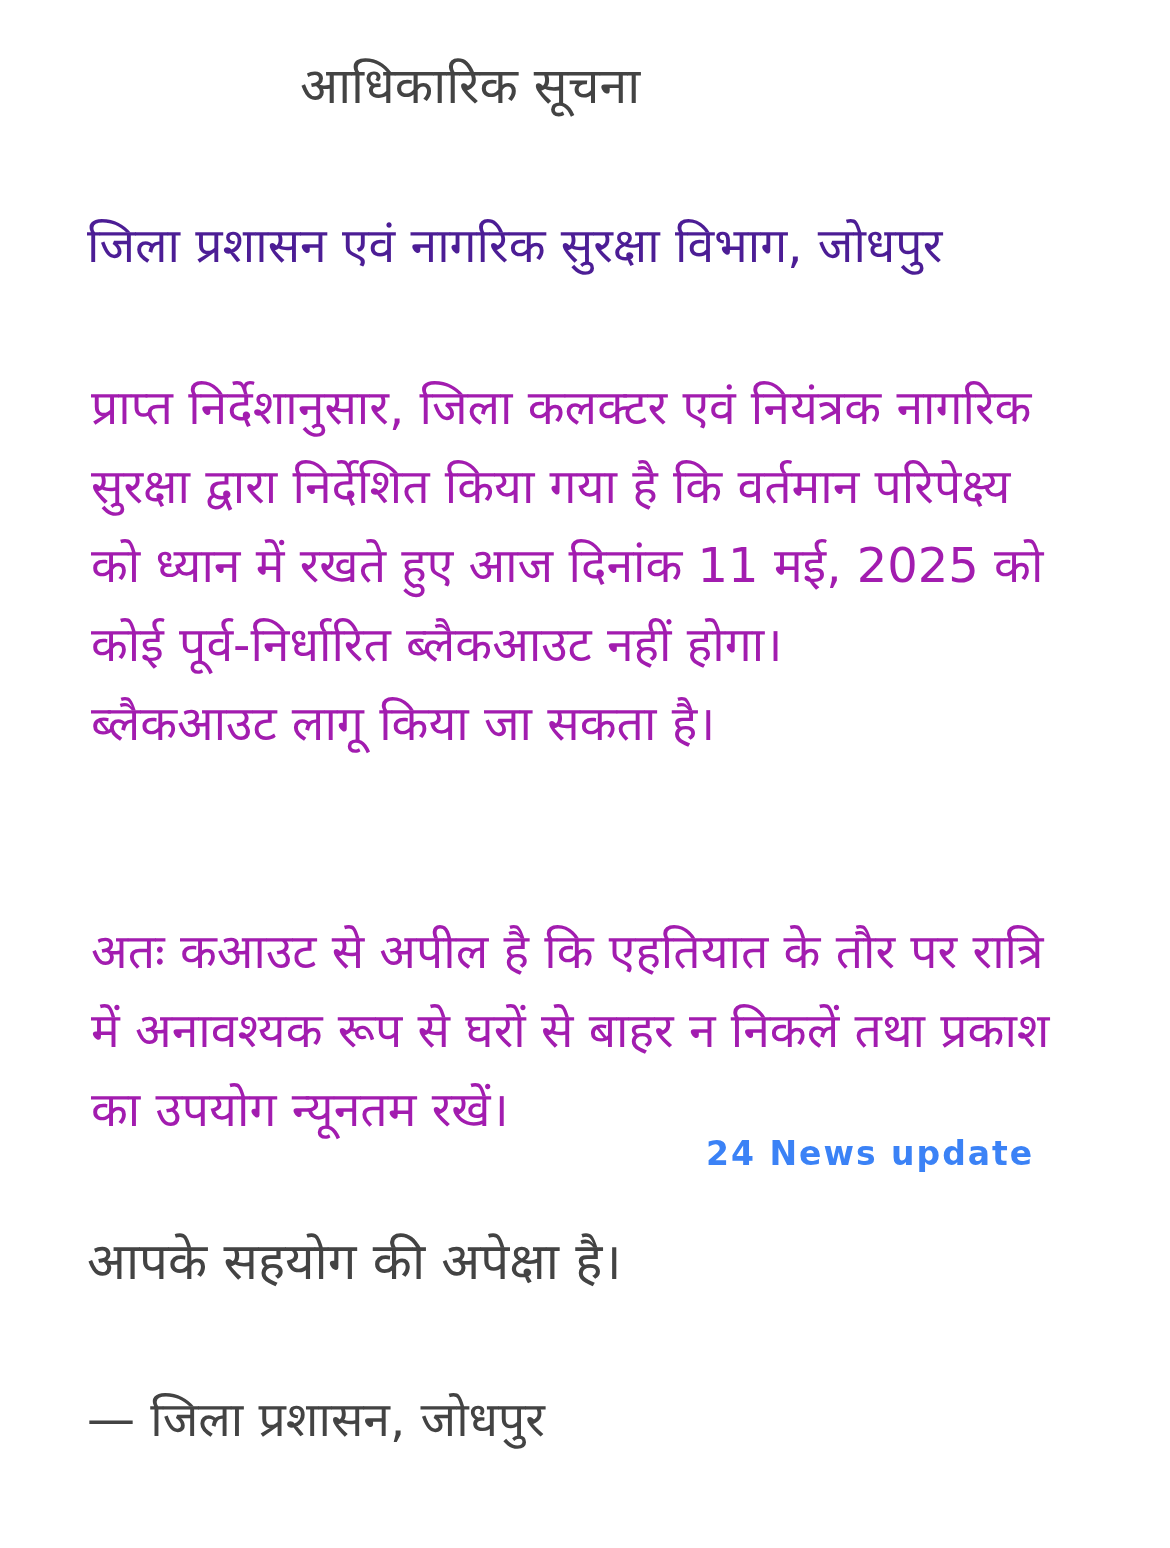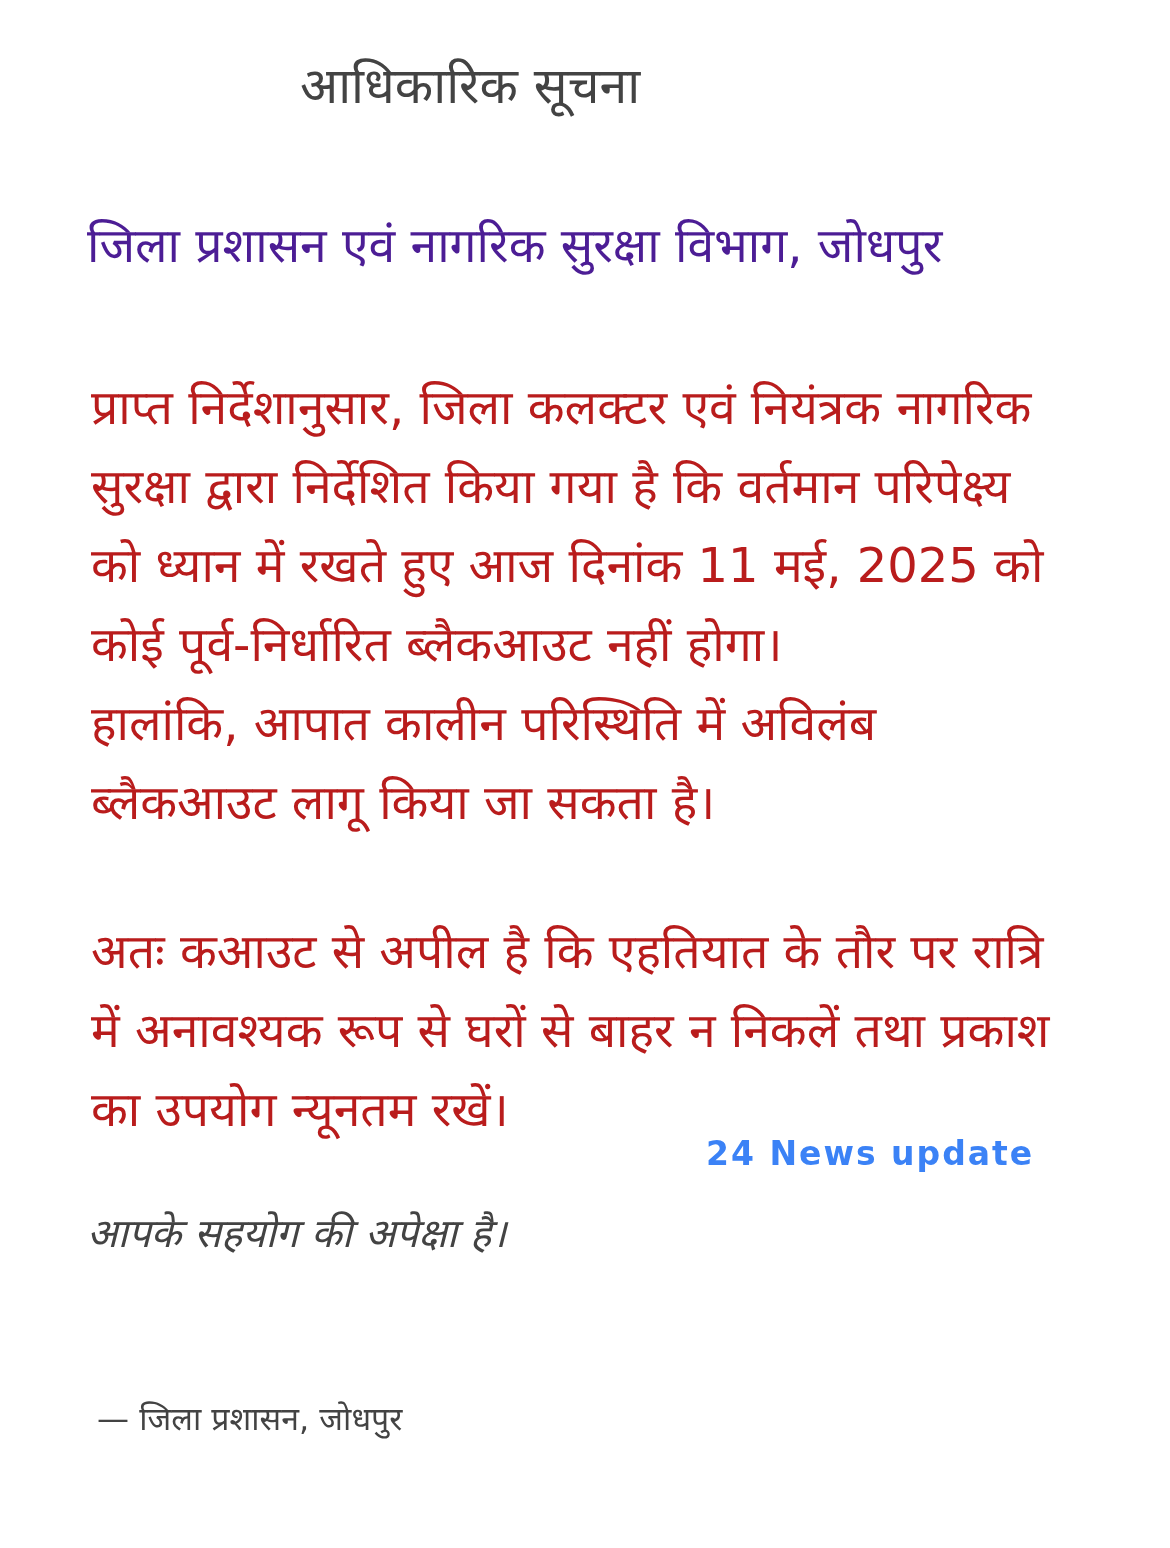--- a/index.html
+++ b/index.html
@@ -31,48 +31,46 @@
     left: 75px;
     top: 196px;
     font-size: 48px;
     line-height: 74px;
     color: #4c1d95;
     white-space: nowrap;
   }
   .para {
     position: absolute;
     left: 75px;
-    color: #b91c1c;
+    color: #a21caf;
     font-size: 48px;
   }
   .para .line {
     display: block;
     height: 79px;
     line-height: 79px;
     white-space: nowrap;
   }
   .para-directive { top: 352px; }
   .para-appeal    { top: 896px; }
   .para-cooperation {
     position: absolute;
     left: 75px;
-    top: 1182px;
-    font-size: 40px;
+    top: 1210px;
+    font-size: 51px;
     line-height: 79px;
     white-space: nowrap;
-    font-style: italic;
   }
   .signature {
     position: absolute;
     left: 75px;
     top: 1368px;
-    font-size: 32px;
+    font-size: 48px;
     line-height: 79px;
     white-space: nowrap;
-    margin-left: 10px;
   }
   .watermark {
     position: absolute;
     left: 694px;
     top: 1122px;
     font-size: 33px;
     font-weight: bold;
     letter-spacing: 2px;
     color: #ee4f4a;
     white-space: nowrap;
@@ -85,21 +83,20 @@
 
   <div class="title">आधिकारिक सूचना</div>
 
   <div class="subtitle">जिला प्रशासन एवं नागरिक सुरक्षा विभाग, जोधपुर</div>
 
   <div class="para para-directive">
     <span class="line">प्राप्त निर्देशानुसार, जिला कलक्टर एवं नियंत्रक नागरिक</span>
     <span class="line">सुरक्षा द्वारा निर्देशित किया गया है कि वर्तमान परिपेक्ष्य</span>
     <span class="line">को ध्यान में रखते हुए आज दिनांक 11 मई, 2025 को</span>
     <span class="line">कोई पूर्व-निर्धारित ब्लैकआउट नहीं होगा।</span>
-    <span class="line">हालांकि, आपात कालीन परिस्थिति में अविलंब</span>
     <span class="line">ब्लैकआउट लागू किया जा सकता है।</span>
   </div>
 
   <div class="para para-appeal">
     <span class="line">अतः कआउट से अपील है कि एहतियात के तौर पर रात्रि</span>
     <span class="line">में अनावश्यक रूप से घरों से बाहर न निकलें तथा प्रकाश</span>
     <span class="line">का उपयोग न्यूनतम रखें।</span>
   </div>
 
   <div class="watermark" style="color: #3b82f6;">24 News update</div>

